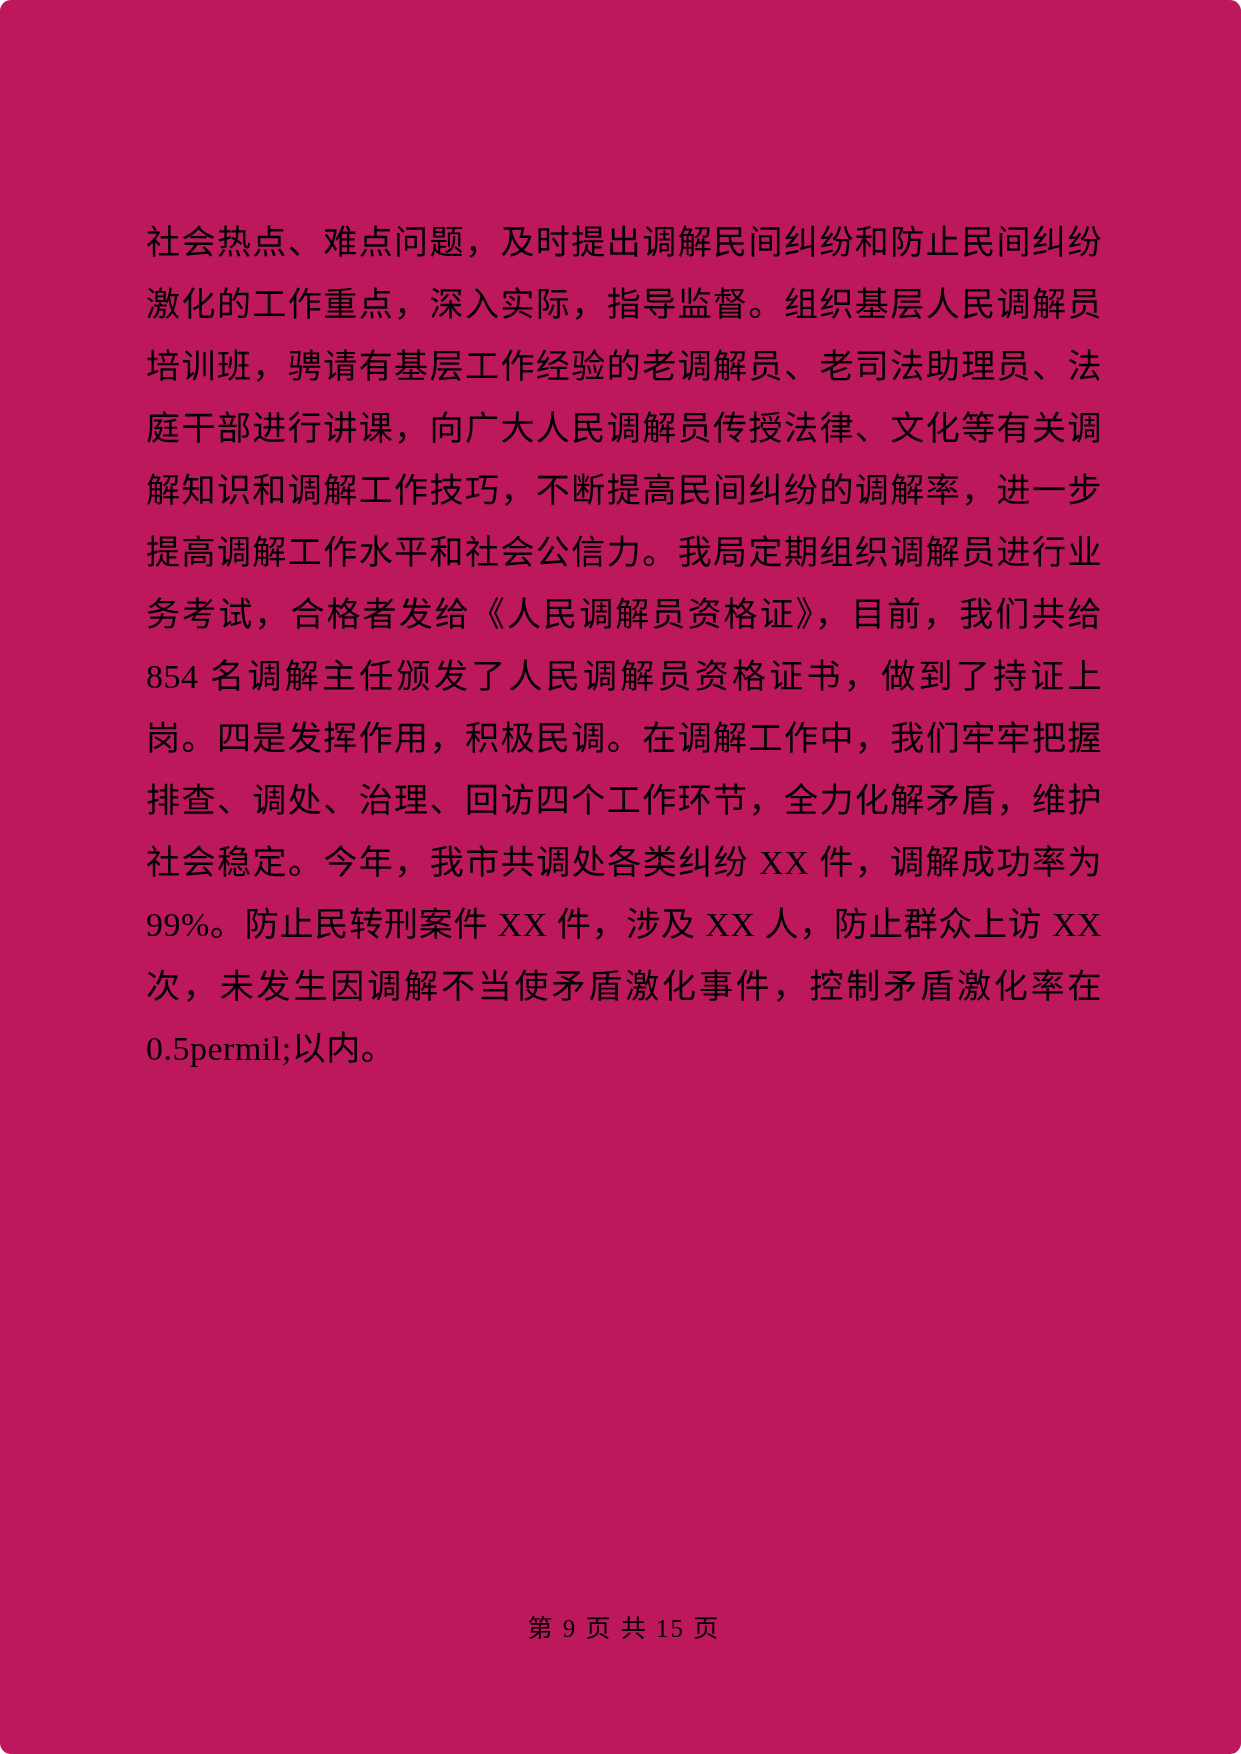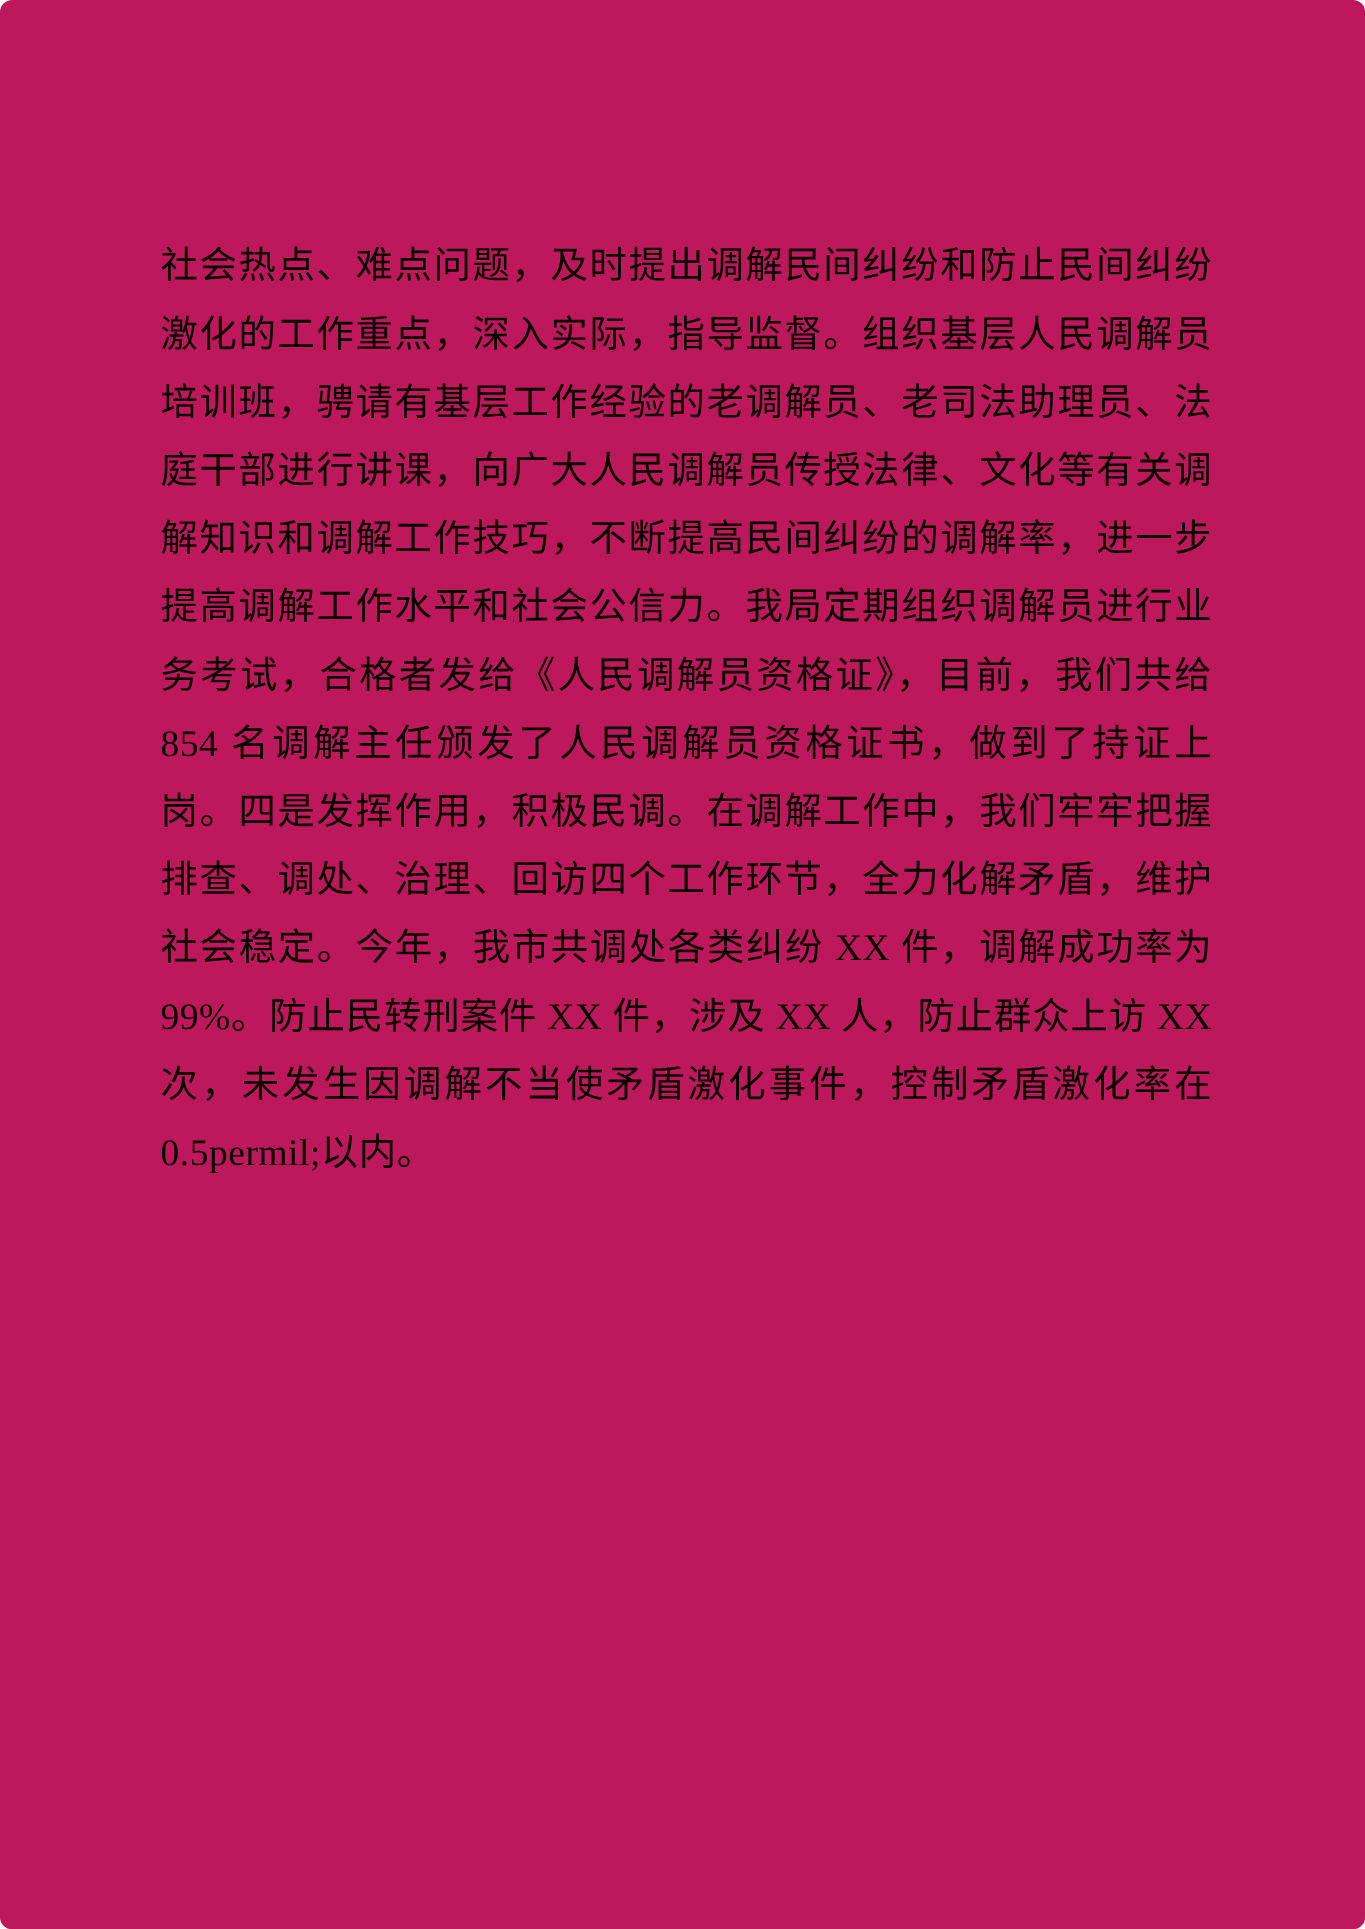--- a/index.html
+++ b/index.html
@@ -47,13 +47,16 @@
     color: #000000;
   }
 </style>
 </head>
 <body>
 
 <div class="page">
   <div class="body-text">
     <p class="para no-indent">社会热点、难点问题，及时提出调解民间纠纷和防止民间纠纷激化的工作重点，深入实际，指导监督。组织基层人民调解员培训班，骋请有基层工作经验的老调解员、老司法助理员、法庭干部进行讲课，向广大人民调解员传授法律、文化等有关调解知识和调解工作技巧，不断提高民间纠纷的调解率，进一步提高调解工作水平和社会公信力。我局定期组织调解员进行业务考试，合格者发给《人民调解员资格证》，目前，我们共给 854 名调解主任颁发了人民调解员资格证书，做到了持证上岗。四是发挥作用，积极民调。在调解工作中，我们牢牢把握排查、调处、治理、回访四个工作环节，全力化解矛盾，维护社会稳定。今年，我市共调处各类纠纷 XX 件，调解成功率为 99%。防止民转刑案件 XX 件，涉及 XX 人，防止群众上访 XX 次，未发生因调解不当使矛盾激化事件，控制矛盾激化率在 0.5permil;以内。</p>
   </div>
+  <div class="footer">
+    <span>第 9 页 共 15 页</span>
+  </div>
 </div>
 
 </body></html>

